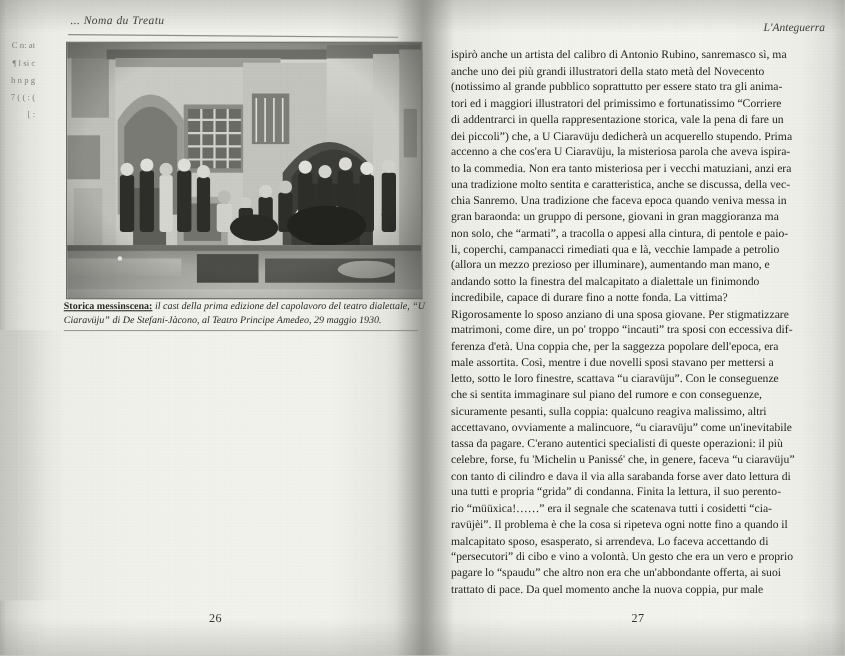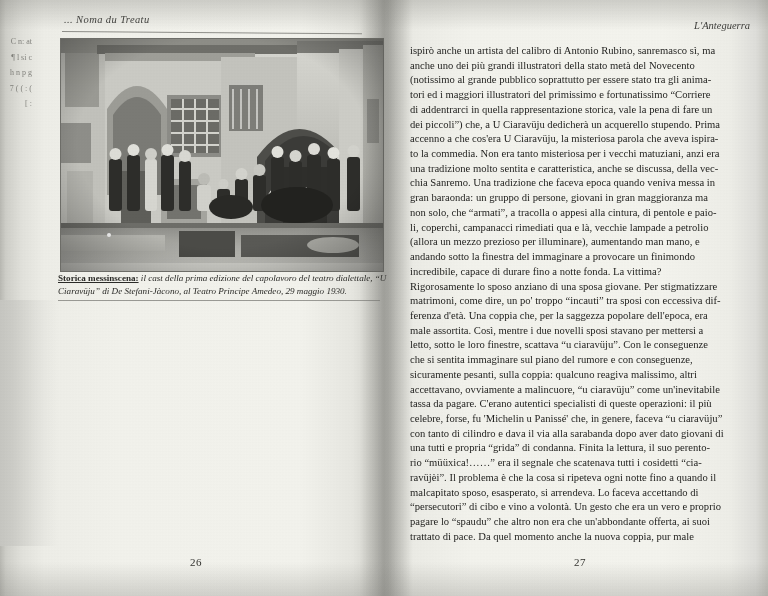--- a/index.html
+++ b/index.html
@@ -285,33 +285,33 @@
       <span class="ln">di addentrarci in quella rappresentazione storica, vale la pena di fare un</span>
       <span class="ln">dei piccoli”) che, a U Ciaravüju dedicherà un acquerello stupendo. Prima</span>
       <span class="ln">accenno a che cos'era U Ciaravüju, la misteriosa parola che aveva ispira-</span>
       <span class="ln">to la commedia. Non era tanto misteriosa per i vecchi matuziani, anzi era</span>
       <span class="ln">una tradizione molto sentita e caratteristica, anche se discussa, della vec-</span>
       <span class="ln">chia Sanremo.  Una tradizione che faceva epoca quando veniva messa in</span>
       <span class="ln">gran baraonda: un gruppo di persone, giovani in gran maggioranza ma</span>
       <span class="ln">non solo, che “armati”, a tracolla o appesi alla cintura, di pentole e paio-</span>
       <span class="ln">li, coperchi, campanacci rimediati qua e là, vecchie lampade a petrolio</span>
       <span class="ln">(allora  un mezzo prezioso per illuminare), aumentando man mano, e</span>
-      <span class="ln">andando sotto la finestra del immaginare a provocare un finimondo</span>
+      <span class="ln">andando sotto la finestra del malcapitato a dialettale un finimondo</span>
       <span class="ln">incredibile, capace di durare fino a notte fonda. La vittima?</span>
       <span class="ln">Rigorosamente lo sposo anziano di una sposa giovane. Per stigmatizzare</span>
       <span class="ln">matrimoni, come dire, un po' troppo “incauti” tra sposi con eccessiva dif-</span>
       <span class="ln">ferenza d'età. Una coppia che, per la saggezza popolare dell'epoca, era</span>
       <span class="ln">male assortita.  Così, mentre i due novelli sposi stavano per mettersi a</span>
       <span class="ln">letto, sotto le loro finestre, scattava “u ciaravüju”. Con le conseguenze</span>
       <span class="ln">che si sentita immaginare sul piano del rumore e con conseguenze,</span>
       <span class="ln">sicuramente pesanti, sulla coppia: qualcuno reagiva malissimo, altri</span>
       <span class="ln">accettavano, ovviamente a malincuore, “u ciaravüju” come un'inevitabile</span>
       <span class="ln">tassa da pagare. C'erano autentici specialisti di queste operazioni: il più</span>
       <span class="ln">celebre, forse, fu 'Michelin u Panissé' che, in genere, faceva “u ciaravüju”</span>
-      <span class="ln">con tanto di cilindro e dava il via alla sarabanda dopo aver dato giovani di</span>
+      <span class="ln">con tanto di cilindro e dava il via alla sarabanda forse aver dato lettura di</span>
       <span class="ln">una tutti e propria “grida” di condanna. Finita la lettura, il suo perento-</span>
       <span class="ln">rio “müüxica!……” era il segnale che scatenava tutti i cosidetti “cia-</span>
       <span class="ln">ravüjèi”. Il problema è che la cosa si ripeteva ogni notte fino a quando il</span>
       <span class="ln">malcapitato sposo, esasperato, si arrendeva. Lo faceva accettando di</span>
       <span class="ln">“persecutori” di cibo e vino a volontà. Un gesto che era un vero e proprio</span>
       <span class="ln">pagare lo “spaudu” che altro non era che un'abbondante offerta, ai suoi</span>
       <span class="ln">trattato di pace. Da quel momento anche la nuova coppia, pur male</span>
     </div>
 
     <div class="pg-right">27</div>

